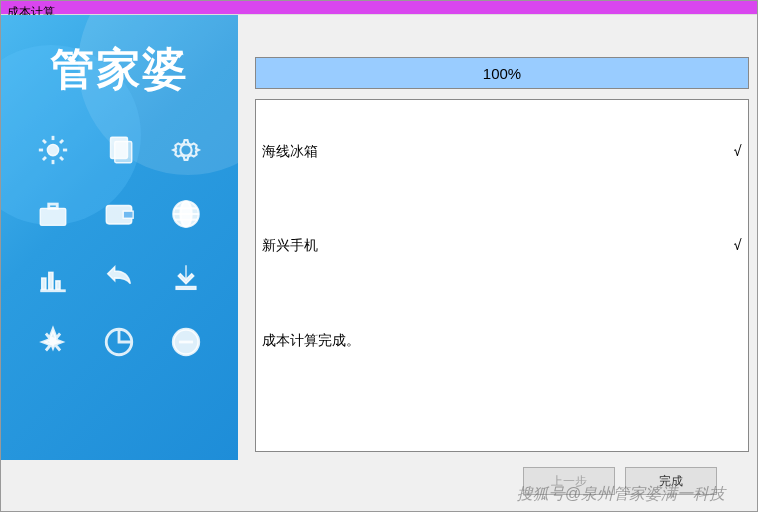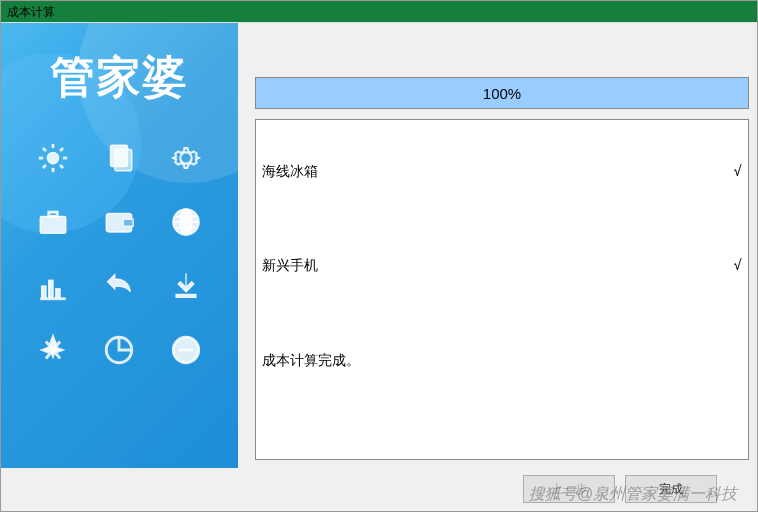--- a/index.html
+++ b/index.html
@@ -1,35 +1,35 @@
 <!DOCTYPE html>
 <html><head>
 <meta charset="utf-8">
 <style>
 * { margin: 0; padding: 0; box-sizing: border-box; }
 body { font-family: "Microsoft YaHei", SimSun, sans-serif; font-size: 13px; background: #fff; }
 .window { width: 758px; height: 512px; border: 1px solid #999; position: relative; background: #f0f0f0; }
-.title-bar { height: 22px; padding: 3px 6px; background: #15803d; border-bottom: 1px solid #ddd; font-size: 12px; }
+.title-bar { height: 14px; padding: 3px 6px; background: #d946ef; border-bottom: 1px solid #ddd; font-size: 12px; }
 .content { display: flex; height: 445px; gap: 9px; }
 .sidebar { width: 237px; height: 100%; background: linear-gradient(135deg, #4bb8f0 0%, #2b9ce0 40%, #1e8dd8 100%); position: relative; overflow: hidden; }
 .sidebar::before { content: ""; position: absolute; width: 220px; height: 220px; border-radius: 50%; background: rgba(255,255,255,0.12); top: -60px; right: -60px; }
 .sidebar::after { content: ""; position: absolute; width: 180px; height: 180px; border-radius: 50%; background: rgba(100,200,255,0.25); top: 30px; left: -40px; }
 .brand { position: relative; z-index: 2; color: #fff; font-size: 44px; font-weight: bold; text-align: center; padding: 25px 0 30px 0; letter-spacing: 2px; font-family: "KaiTi", "STKaiti", serif; }
 .icon-grid { position: relative; z-index: 2; display: grid; grid-template-columns: repeat(3, 1fr); gap: 22px 18px; padding: 0 28px; }
 .icon-cell { display: flex; justify-content: center; align-items: center; height: 42px; color: rgba(255,255,255,0.85); }
 .icon-cell svg { width: 34px; height: 34px; fill: rgba(255,255,255,0.85); stroke: rgba(255,255,255,0.85); }
 .main { flex: 1; padding: 6px 8px 8px 8px; background: #f0f0f0; display: flex; flex-direction: column; gap: 10px; }
-.progress-box { border: 1px solid #888; height: 32px; margin-top: 48px; background: #fff; display: flex; align-items: stretch; }
+.progress-box { border: 1px solid #888; height: 32px; margin-top: 36px; background: #fff; display: flex; align-items: stretch; }
 .progress-fill { width: 100%; background: #99ccff; display: flex; align-items: center; justify-content: center; font-size: 15px; color: #000; }
 .log-box { flex: 1; border: 1px solid #888; background: #fff; padding: 4px 6px; font-family: SimSun, monospace; font-size: 14px; line-height: 1.35; overflow: auto; white-space: pre-wrap; position: relative; }
 .log-line { display: flex; justify-content: space-between; }
 .footer { height: 42px; display: flex; justify-content: flex-end; align-items: center; gap: 10px; padding-right: 40px; background: #f0f0f0; }
 .btn { width: 92px; height: 28px; border: 1px solid #adadad; background: #e1e1e1; font-size: 12px; color: #333; cursor: pointer; font-family: Liberation Serif, serif; }
 .btn:disabled { color: #a0a0a0; cursor: default; }
-.watermark { position: absolute; bottom: 6px; right: 20px; font-size: 16px; color: rgba(80,80,80,0.5); font-style: italic; pointer-events: none; }
+.watermark { position: absolute; bottom: 6px; right: 32px; font-size: 16px; color: rgba(80,80,80,0.5); font-style: italic; pointer-events: none; }
 </style>
 </head>
 <body>
 
 <div class="window">
   <div class="title-bar">成本计算</div>
 
   <div class="content">
     <div class="sidebar">
       <div class="brand">管家婆</div>

